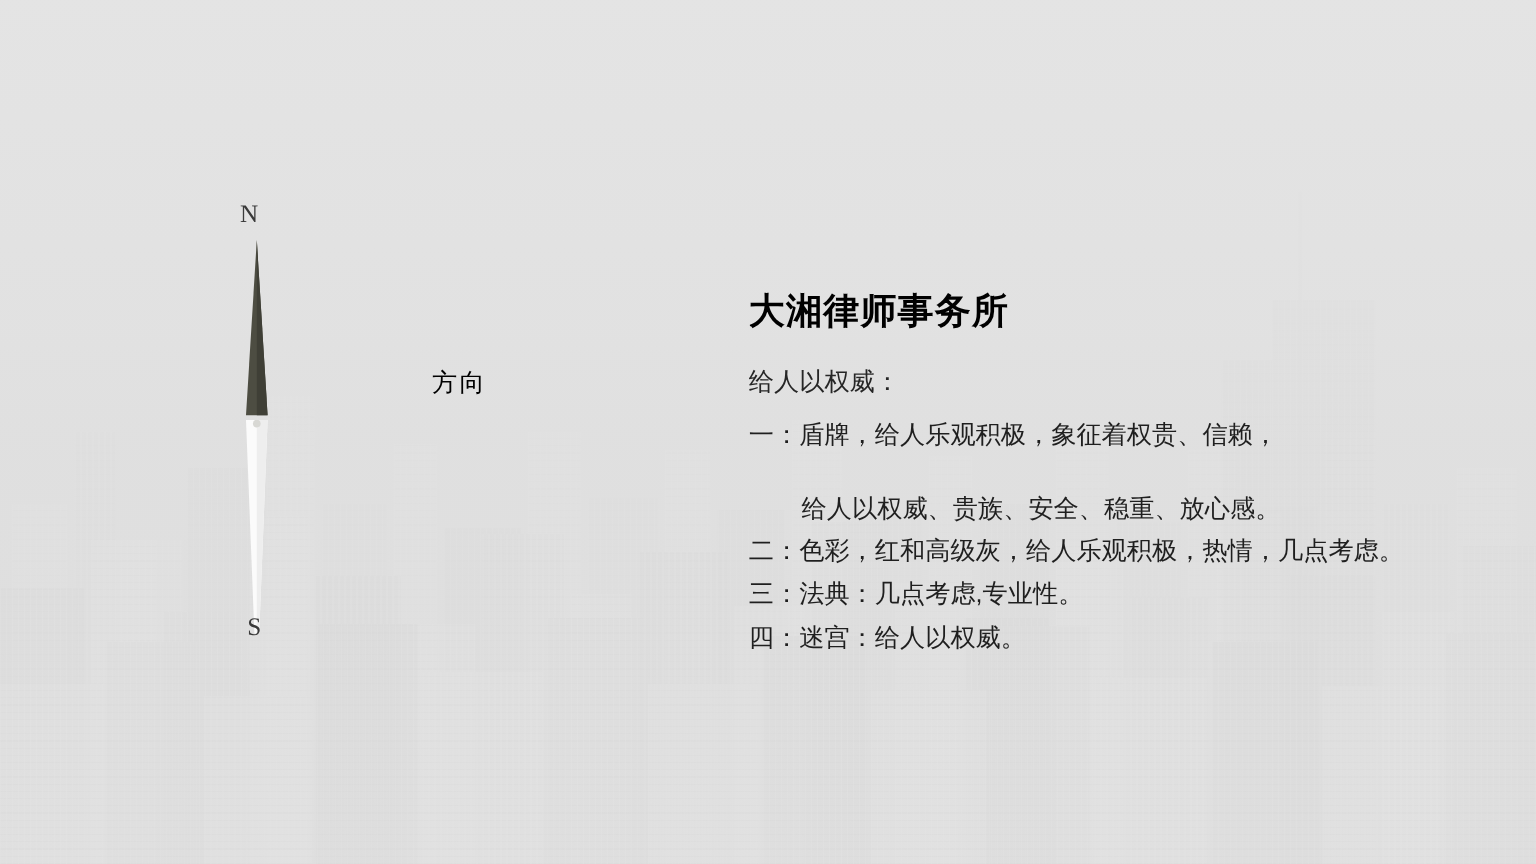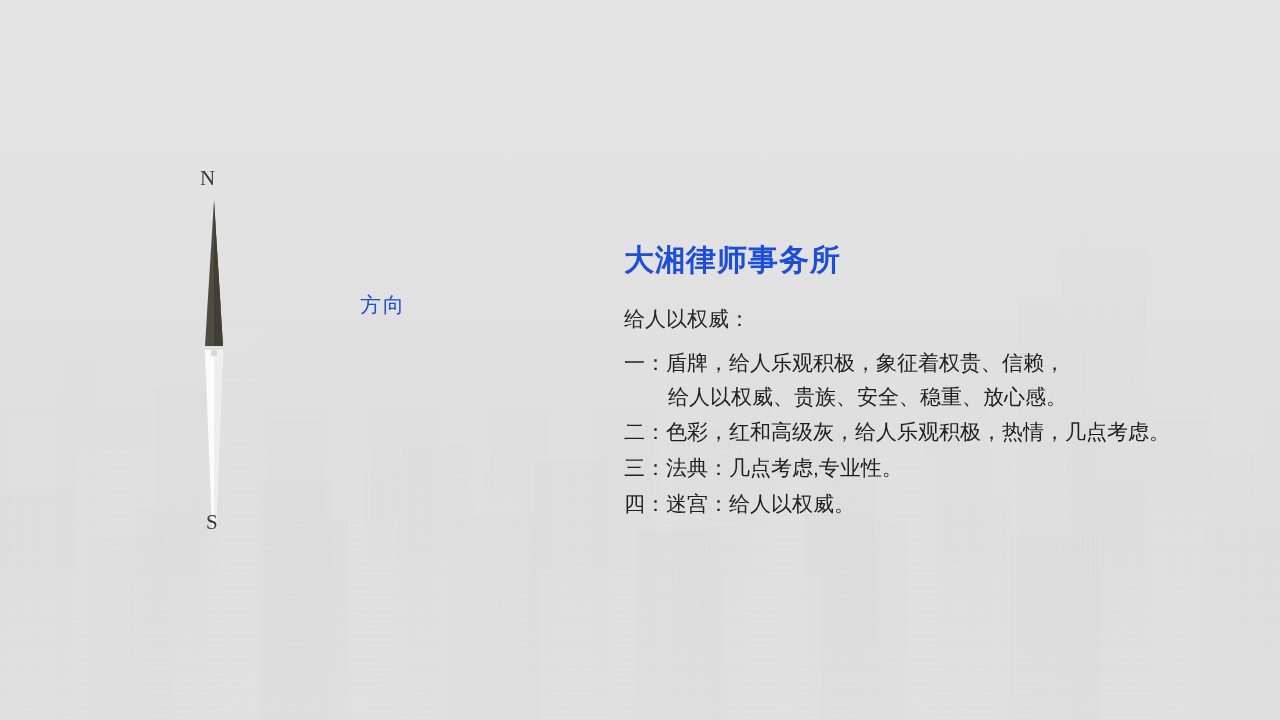--- a/index.html
+++ b/index.html
@@ -109,57 +109,58 @@
   .headline .en {
     font-size: 45px;
     font-weight: bold;
     color: #5b5b5b;
     letter-spacing: .5px;
     line-height: 1.05;
     text-shadow: 1px 1px 0 rgba(255,255,255,.55),
                 -1px -1px 0 rgba(120,120,120,.25);
   }
   .headline .cn {
-    margin-top: 0;
-    font-size: 21px;
-    color: #1d4ed8;
+    margin-top: 15px;
+    font-size: 21px;
+    color: #000000;
     letter-spacing: 2px;
     line-height: 1.2;
   }
 
   
   .content {
     position: absolute;
     left: 624px;
     top: 243px;
     width: 620px;
   }
   .content h1 {
     margin: 0 0 30px 0;
     font-size: 30px;
     font-weight: bold;
-    color: #1d4ed8;
+    color: #000000;
     letter-spacing: 1px;
     line-height: 1.1;
   }
   .lead {
     font-size: 21px;
     color: #262626;
     line-height: 1.25;
     margin-bottom: 14px;
   }
   .item {
     font-size: 21px;
     color: #1f1f1f;
     line-height: 1.6;
     margin-bottom: 2px;
   }
   .item .cont {
     display: block;
     padding-left: 44px;
+    margin-top: 28px;
   }
 </style>
 </head>
 <body>
 
 <div id="slide">
 
   <div class="bg-sky"></div>
 
   <div class="city-layer city-far">

